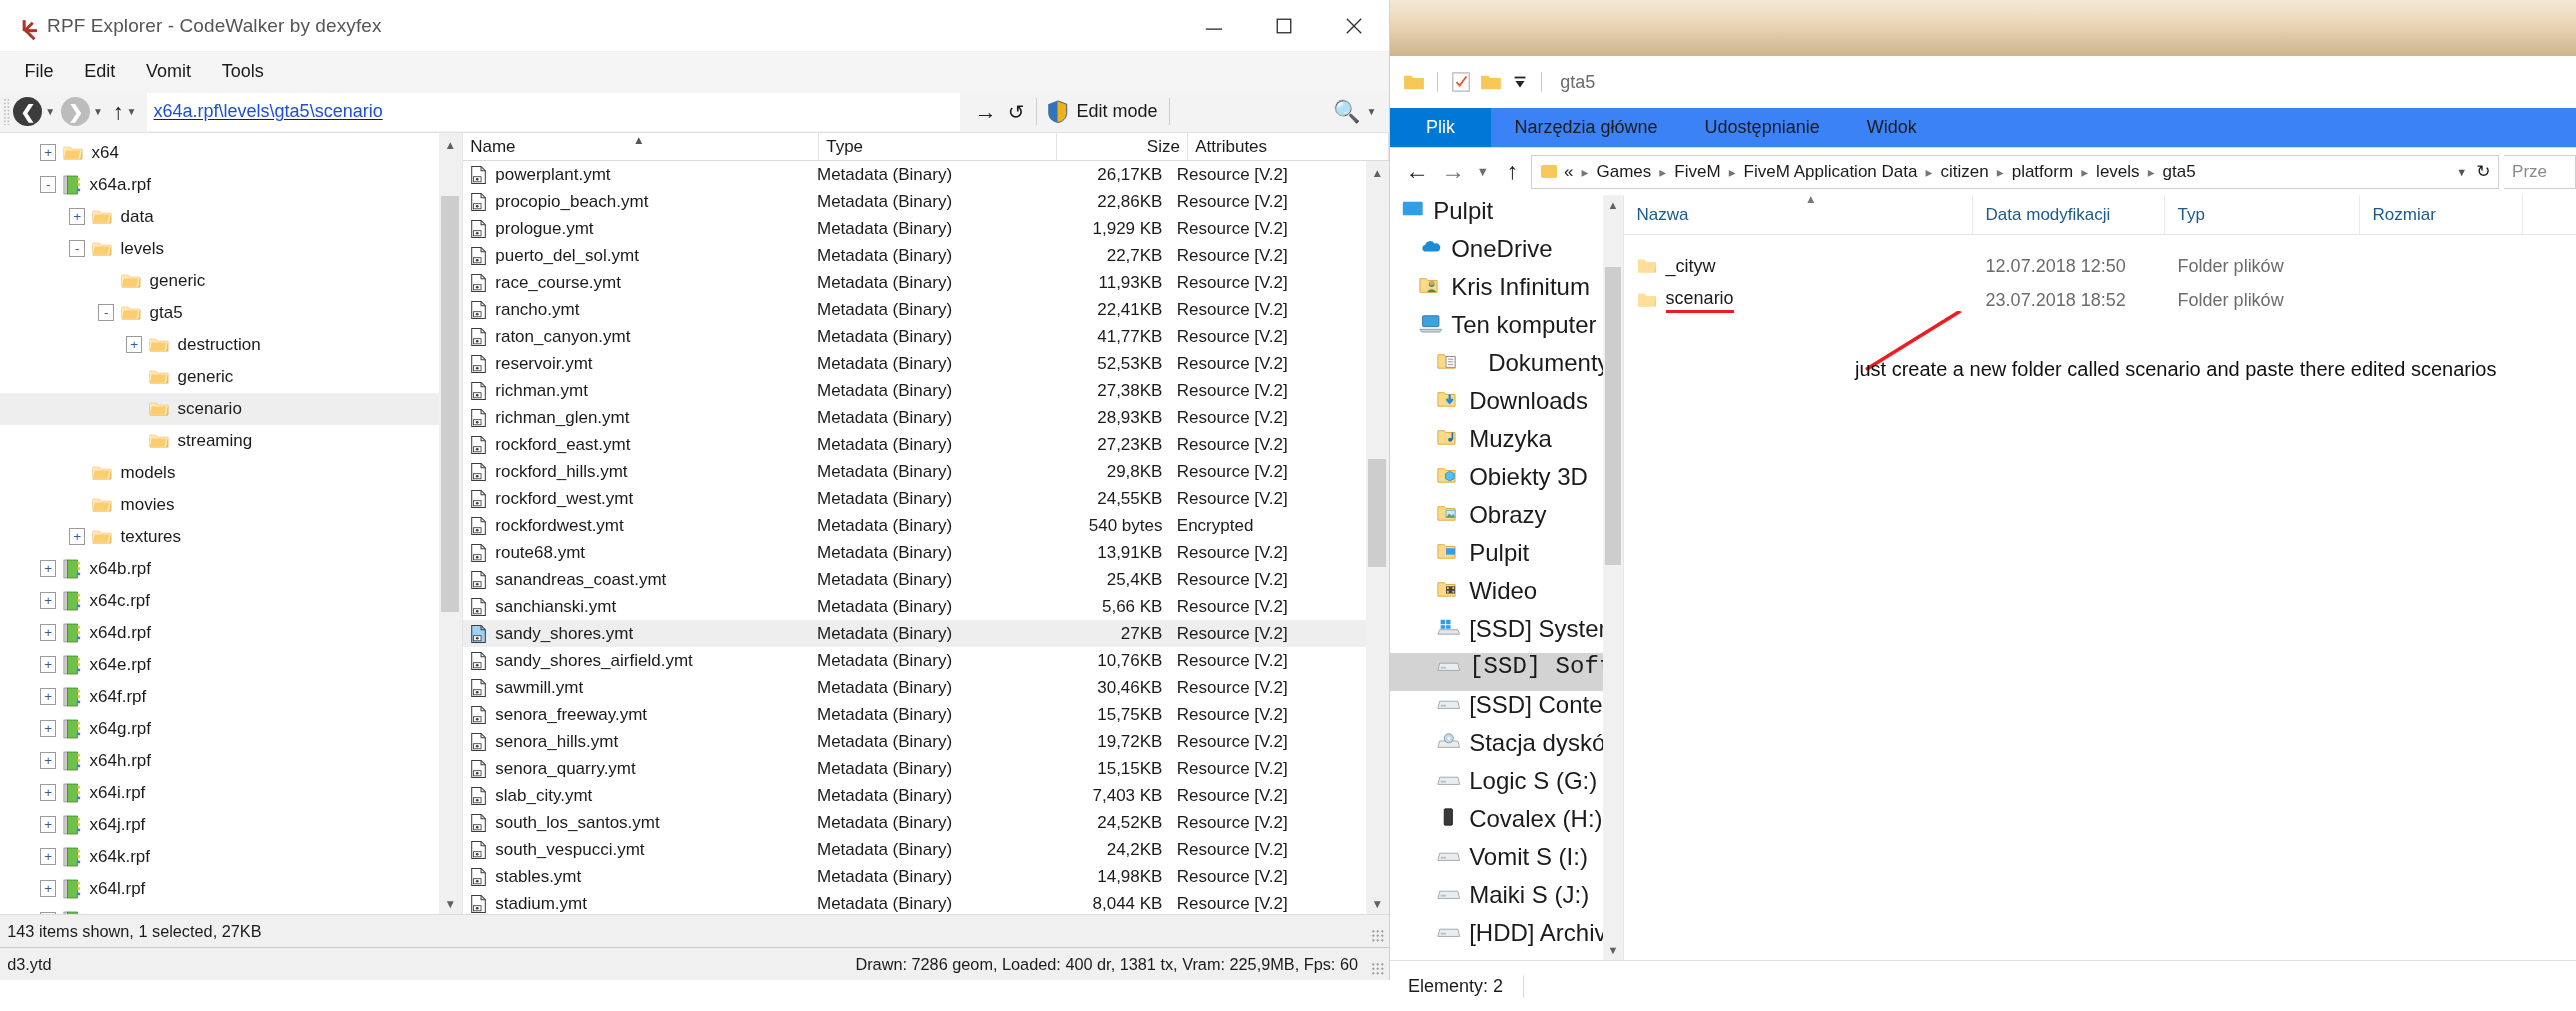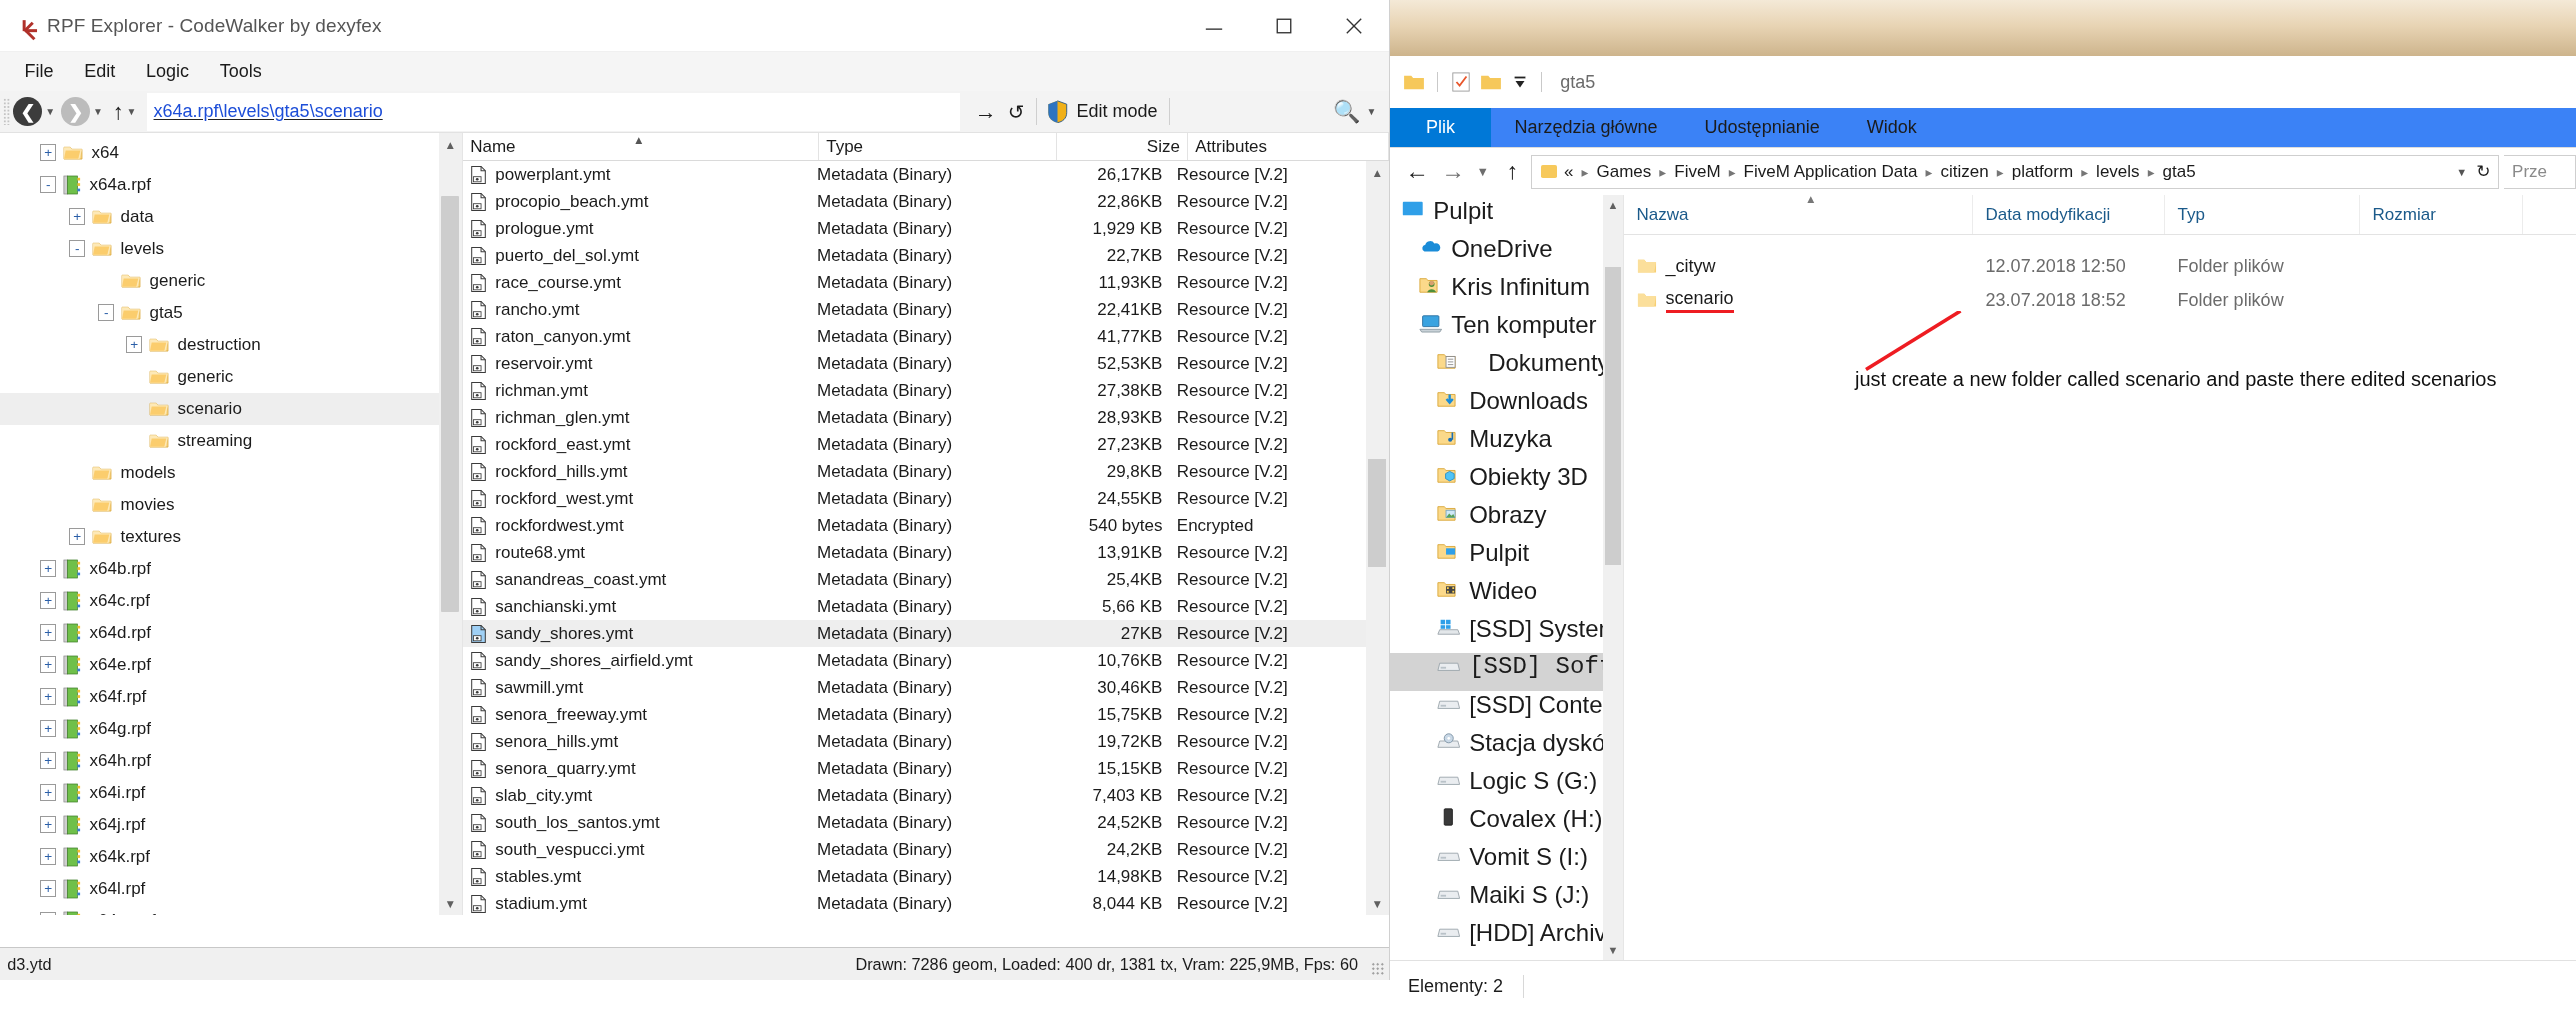--- a/index.html
+++ b/index.html
@@ -214,21 +214,21 @@
   .ex-sortmark { position:absolute; left: 181px; top: -2.7px; font-size: 11.7px; color:#777;}
   .ec-name { width: 349px; }
   .ec-date { width: 192px; }
   .ec-type { width: 195px; }
   .ec-size { width: 163px; }
   .ex-row { display:flex; height: 34px; align-items:center; font-size: 18px; color:#1b1b1b;}
   .ex-cell { padding: 0 12.6px; display:flex; align-items:center; white-space:nowrap;}
   .exfolder { width: 20px; height: 16.3px; margin-right: 9px; flex:0 0 auto;}
   .underline-red { border-bottom: 3.6px solid #ee1c22; padding-bottom: 0.9px; }
   .annot {
-    position:absolute; left: 231px; top: 173px;
+    position:absolute; left: 231px; top: 163px;
     font-size: 20px; color:#111;
   }
   .ex-status {
     position:absolute; left:0; right:0; bottom:0; height: 52px;
     border-top: 0.9px solid #e1e1e1; display:flex; align-items:center;
     padding-left: 18px; font-size: 18px; color:#1b1b1b; background:#fff;
   }
   .ex-status .divider { width:0.9px; height: 23.5px; background:#d8d8d8; margin-left: 20px;}
 </style>
 </head>
@@ -262,21 +262,21 @@
               <line x1="2" y1="2" x2="18" y2="18" stroke="#333" stroke-width="1.5"></line>
               <line x1="18" y1="2" x2="2" y2="18" stroke="#333" stroke-width="1.5"></line>
             </svg>
         </div>
       </div>
     </div>
 
     <div class="rpf-menubar">
       <div class="rpf-menu-item">File</div>
       <div class="rpf-menu-item">Edit</div>
-      <div class="rpf-menu-item">Logic</div>
+      <div class="rpf-menu-item">Vomit</div>
       <div class="rpf-menu-item">Tools</div>
     </div>
 
     <div class="rpf-toolbar">
       <div class="tb-grip"></div>
       <div class="nav-circle nav-back">❮</div>
       <div class="nav-caret">▼</div>
       <div class="nav-circle nav-fwd">❯</div>
       <div class="nav-caret">▼</div>
       <div class="nav-up">↑</div>
@@ -1018,20 +1018,24 @@
             </div>
           </div>
         <div class="list-scroll">
           <div class="tsb-up">▲</div>
           <div class="lsb-thumb"></div>
           <div class="tsb-dn" style="position:absolute;bottom:0;left:0;right:0;">▼</div>
         </div>
       </div>
     </div>
 
+    <div class="rpf-status">
+      <span>143 items shown, 1 selected, 27KB</span>
+      <div class="grip-dots"></div>
+    </div>
     <div class="rpf-status2">
       <span>d3.ytd</span>
       <span class="right">Drawn: 7286 geom, Loaded: 400 dr, 1381 tx, Vram: 225,9MB, Fps: 60</span>
       <div class="grip-dots"></div>
     </div>
   </div>
 
   <div class="explorer">
 
     <div class="ex-caption"></div>

